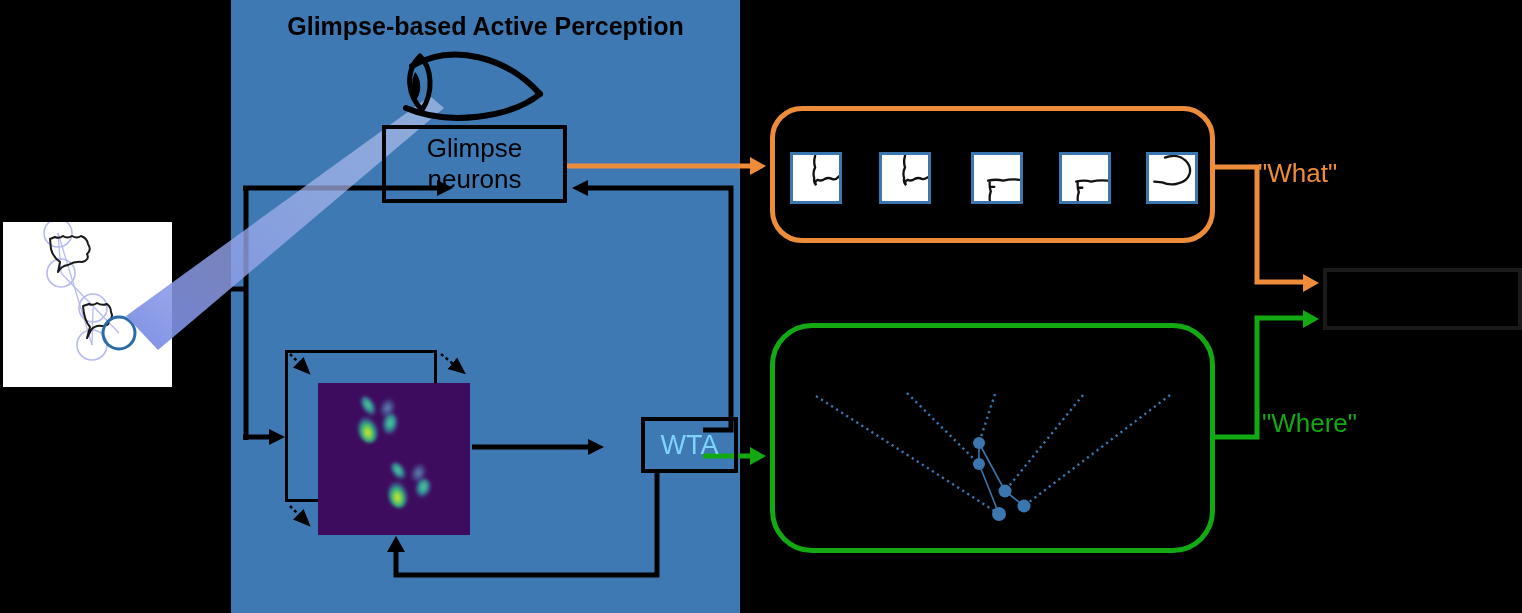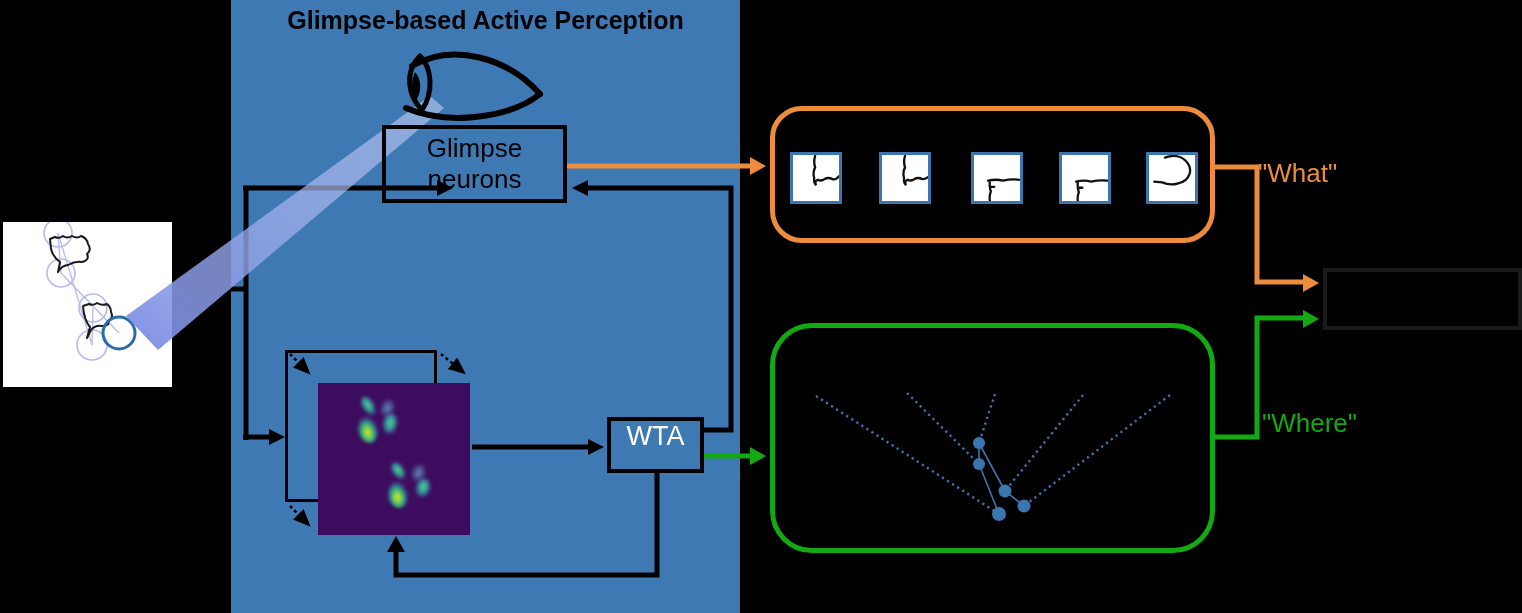--- a/index.html
+++ b/index.html
@@ -1,32 +1,32 @@
 <!DOCTYPE html>
 <html><head>
 <meta charset="utf-8">
 <style>
   html,body{margin:0;padding:0;background:#000;}
   #canvas{position:relative;width:1522px;height:613px;background:#000;overflow:hidden;
           font-family:"Liberation Sans",sans-serif;}
   .abs{position:absolute;}
   .lbl{position:absolute;font-size:26px;line-height:30px;color:#000;text-align:center;white-space:nowrap;}
   #panel{left:231px;top:0;width:509px;height:613px;background:#3E79B4;z-index:1;}
-  #panel-title{left:231px;top:6px;width:509px;font-size:25px;font-weight:bold;color:#000;
+  #panel-title{left:231px;top:12px;width:509px;font-size:25px;font-weight:bold;color:#000;
                text-align:center;z-index:4;}
   #sketch{left:3px;top:222px;width:169px;height:165px;background:#fff;z-index:2;}
   #connectors{left:0;top:0;width:1522px;height:613px;z-index:3;pointer-events:none;}
   .box{position:absolute;box-sizing:border-box;background:transparent;z-index:4;}
   #sensor-box{left:382px;top:125px;width:185px;height:78px;border:4px solid #000;
               display:flex;align-items:center;justify-content:center;flex-direction:column;
               font-size:26px;line-height:31px;color:#000;z-index:6;}
   #error-box{left:285px;top:350px;width:152px;height:152px;border:3px solid #000;z-index:4;}
   #saliency-map{left:318px;top:383px;width:152px;height:152px;background:#3E0C5E;overflow:hidden;z-index:5;}
-  #wta-box{left:607px;top:417px;width:97px;height:56px;border:4px solid #000;
-           display:flex;align-items:flex-start;justify-content:center;font-size:27px;color:#ffffff;z-index:4;}
+  #wta-box{left:641px;top:417px;width:97px;height:56px;border:4px solid #000;
+           display:flex;align-items:center;justify-content:center;font-size:27px;color:#7dd3fc;z-index:4;}
   #orange-box{left:770px;top:106px;width:445px;height:137px;border:5px solid #ED8C3A;border-radius:32px;z-index:4;}
   #green-box{left:770px;top:323px;width:445px;height:230px;border:5px solid #12A912;border-radius:42px;z-index:4;}
   #output-box{left:1323px;top:268px;width:199px;height:62px;border:4px solid #1A1A1A;z-index:4;}
   .patch{position:absolute;top:152px;width:46px;height:46px;background:#fff;border:3px solid #3B76AE;z-index:5;}
   .patch svg{display:block;}
   #beam{left:0;top:0;width:1522px;height:613px;z-index:5;pointer-events:none;}
   #eye{left:398px;top:44px;z-index:6;pointer-events:none;}
   #where-svg{left:770px;top:323px;z-index:5;pointer-events:none;}
   .blob{position:absolute;border-radius:50%;filter:blur(1.6px);}
   .blob.bright{background:radial-gradient(ellipse at 45% 60%, #e6e41c 0%, #7ed34f 22%, #2aa187 42%, rgba(65,95,160,.5) 62%, rgba(62,11,94,0) 78%);}

